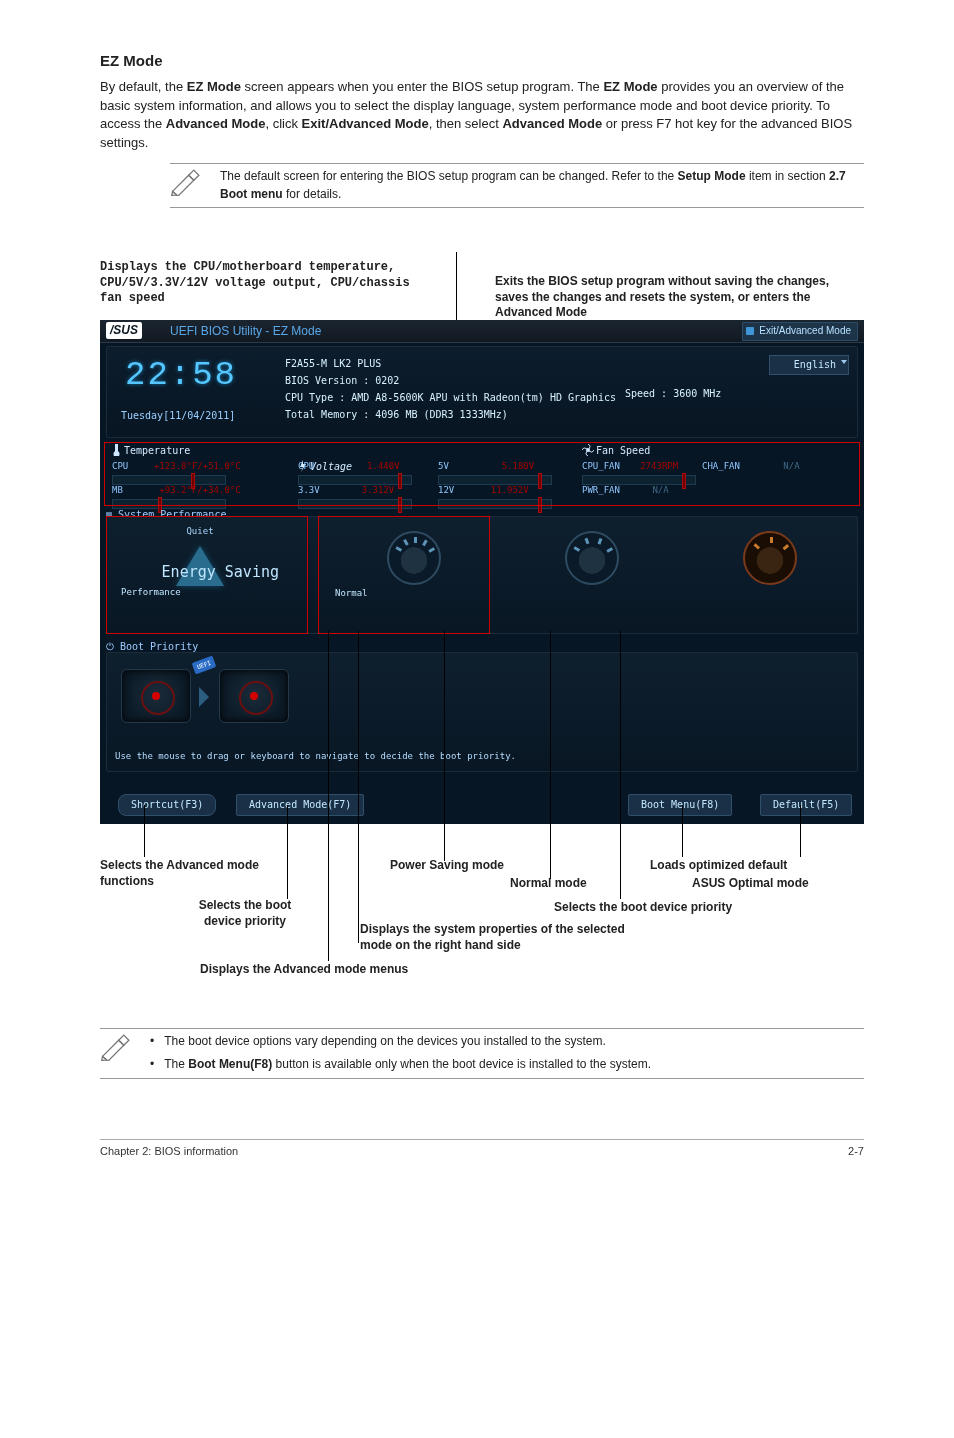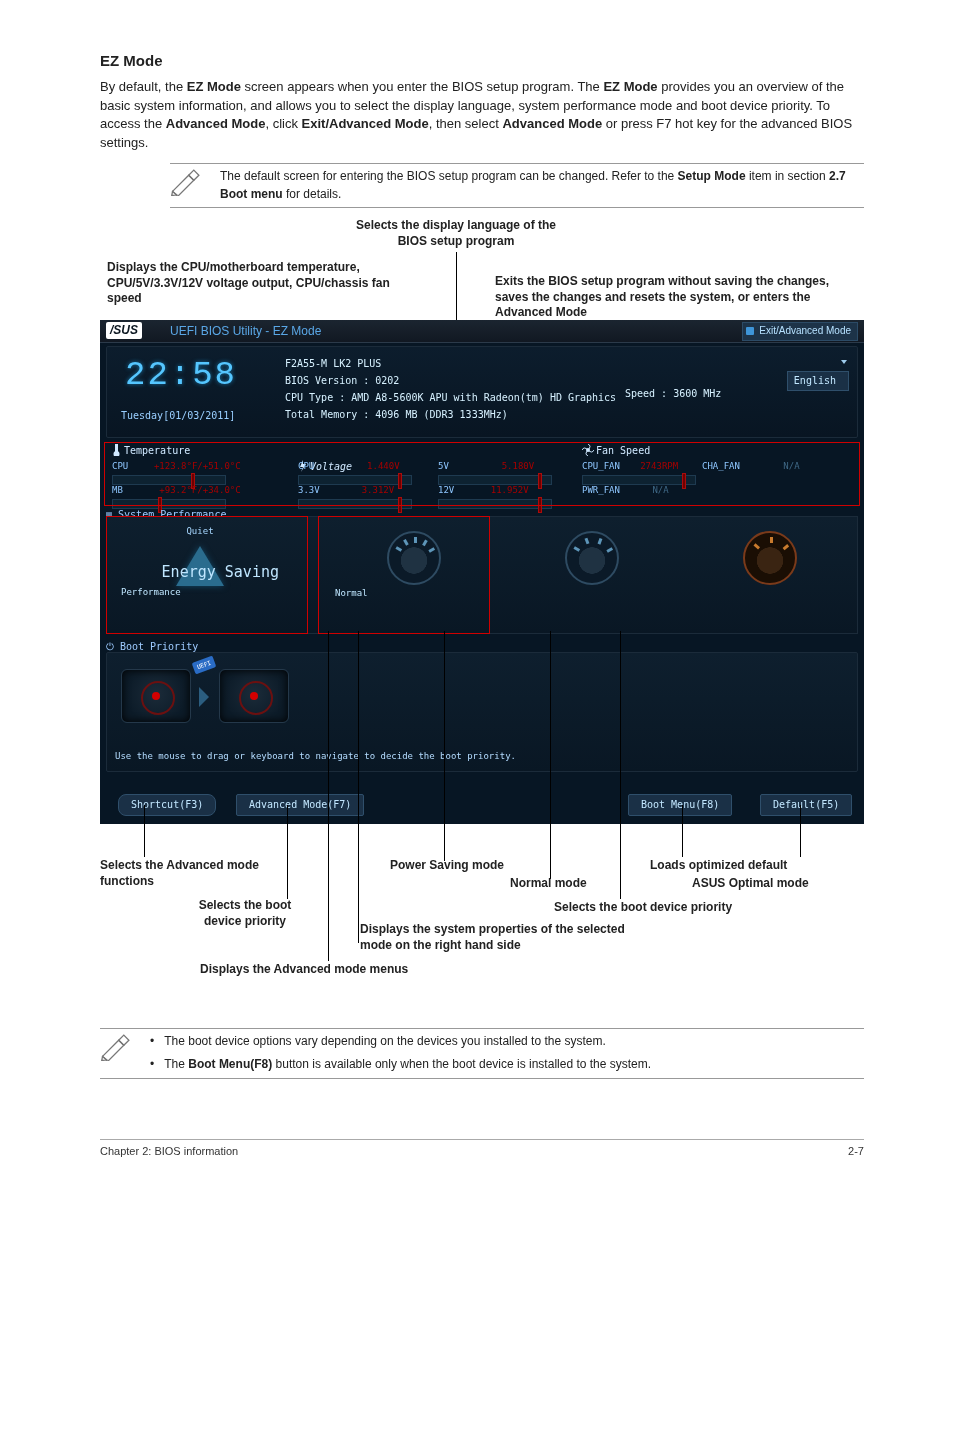--- a/index.html
+++ b/index.html
@@ -19,21 +19,21 @@
 .headr { height:22px; background:linear-gradient(#1b2530,#111822); border-bottom:1px solid #2b3a4a; }
 .logo { position:absolute; left:6px; top:2px; font-family:Arial; font-weight:bold; font-style:italic; color:#0b1620; background:#fff; padding:0 4px; border-radius:2px; font-size:12px; }
 .util { position:absolute; left:70px; top:3px; font-family:Arial; color:#5aa7e6; font-size:12px; }
 .exitbtn { position:absolute; right:6px; top:2px; background:#1d3348; border:1px solid #2c4b66; color:#b6e1ff; padding:1px 6px 2px 16px; font-family:Arial; font-size:10px; }
 .exitbtn:before{content:"";position:absolute;left:3px;top:4px;width:8px;height:8px;background:#3e95d8;border-radius:1px;}
 .panel1 { position:absolute; left:6px; top:26px; right:6px; height:90px; background:linear-gradient(#0c1d2d,#081522); border:1px solid #1b2b3a; border-radius:2px; }
 .clock { position:absolute; left:18px; top:4px; font-family:"Courier New",monospace; font-size:34px; letter-spacing:2px; color:#55c6ff; text-shadow:0 0 4px #1977a9; }
 .date { position:absolute; left:14px; top:62px; color:#9acfff; }
 .sysinfo{ position:absolute; left:178px; top:8px; color:#d6f1ff; line-height:1.7; }
 .speed { position:absolute; left:518px; top:40px; color:#d6f1ff; }
-.engbtn{ position:absolute; right:8px; top:8px; background:#1a3046; border:1px solid #2f4f6b; padding:2px 12px 2px 6px; color:#c2e7ff;margin-top:16px; }
+.engbtn{ position:absolute; right:8px; top:8px; background:#1a3046; border:1px solid #2f4f6b; padding:2px 12px 2px 24px; color:#c2e7ff; }
 .tri{position:absolute;right:10px;top:13px;width:0;height:0;border-left:3px solid transparent;border-right:3px solid transparent;border-top:4px solid #9ecbec;}
 .metrics{ position:absolute; left:6px; top:124px; right:6px; height:60px; }
 .mhdr{ position:absolute; color:#cfe8ff; }
 .mhdr svg{vertical-align:-2px;margin-right:2px;}
 .mrow{ position:absolute; color:#8fc7ff; font-size:9px; }
 .bar{ display:inline-block; width:112px; height:8px; background:#0d2231; border:1px solid #1e3a50; position:relative; top:2px; }
 .bar i{ position:absolute; top:-3px; height:14px; width:2px; background:#6e0000; border:1px solid #a90c0c; }
 .val{ color:#a60000; margin-left:4px; }
 .na{color:#3f6886;}
 .secLbl{position:absolute;left:6px;color:#9ecbff;}
@@ -69,37 +69,36 @@
           <path d="M3 27 L22 8 L28 14 L9 33 Z" fill="none" stroke="#777" stroke-width="1.5"></path>
           <path d="M22 8 L28 2 L34 8 L28 14 Z" fill="none" stroke="#777" stroke-width="1.5"></path>
           <path d="M3 27 L2 32 L8 31 Z" fill="none" stroke="#777" stroke-width="1.5"></path>
         </svg>
     </span>
     <span class="txt">The default screen for entering the BIOS setup program can be changed. Refer to the <b>Setup Mode</b> item in section <b>2.7 Boot menu</b> for details.</span>
   </div>
 
   <div class="cwrap">
 
-    <div class="callout" style="left:246px;top:0;width:220px;text-align:center;">Selects the display language of the BIOS setup program</div>
     <div class="line" style="left:356px;top:34px;width:1px;height:96px;"></div>
 
-    <div class="callout" style="left:7px;top:42px;width:320px;">Displays the CPU/motherboard temperature, CPU/5V/3.3V/12V voltage output, CPU/chassis fan speed</div>
+    <div class="callout" style="left:0;top:42px;width:320px;font-family:Liberation Mono, monospace;">Displays the CPU/motherboard temperature, CPU/5V/3.3V/12V voltage output, CPU/chassis fan speed</div>
 
     <div class="callout" style="left:395px;top:56px;width:340px;">Exits the BIOS setup program without saving the changes, saves the changes and resets the system, or enters the Advanced Mode</div>
 
     <div class="bios">
       <div class="headr">
         <span class="logo">/SUS</span>
         <span class="util">UEFI BIOS Utility - EZ Mode</span>
         <span class="exitbtn">Exit/Advanced Mode</span>
       </div>
 
       <div class="panel1">
         <div class="clock">22:58</div>
-        <div class="date">Tuesday[01/03/2011]</div>
+        <div class="date">Tuesday[11/04/2011]</div>
         <div class="sysinfo">
           <div>F2A55-M LK2 PLUS</div>
           <div>BIOS Version : 0202</div>
           <div>CPU Type : AMD A8-5600K APU with Radeon(tm) HD Graphics</div>
           <div>Total Memory : 4096 MB (DDR3 1333MHz)</div>
         </div>
         <div class="speed">Speed : 3600 MHz</div>
         <div class="engbtn">English</div>
         <div class="tri"></div>
       </div>

